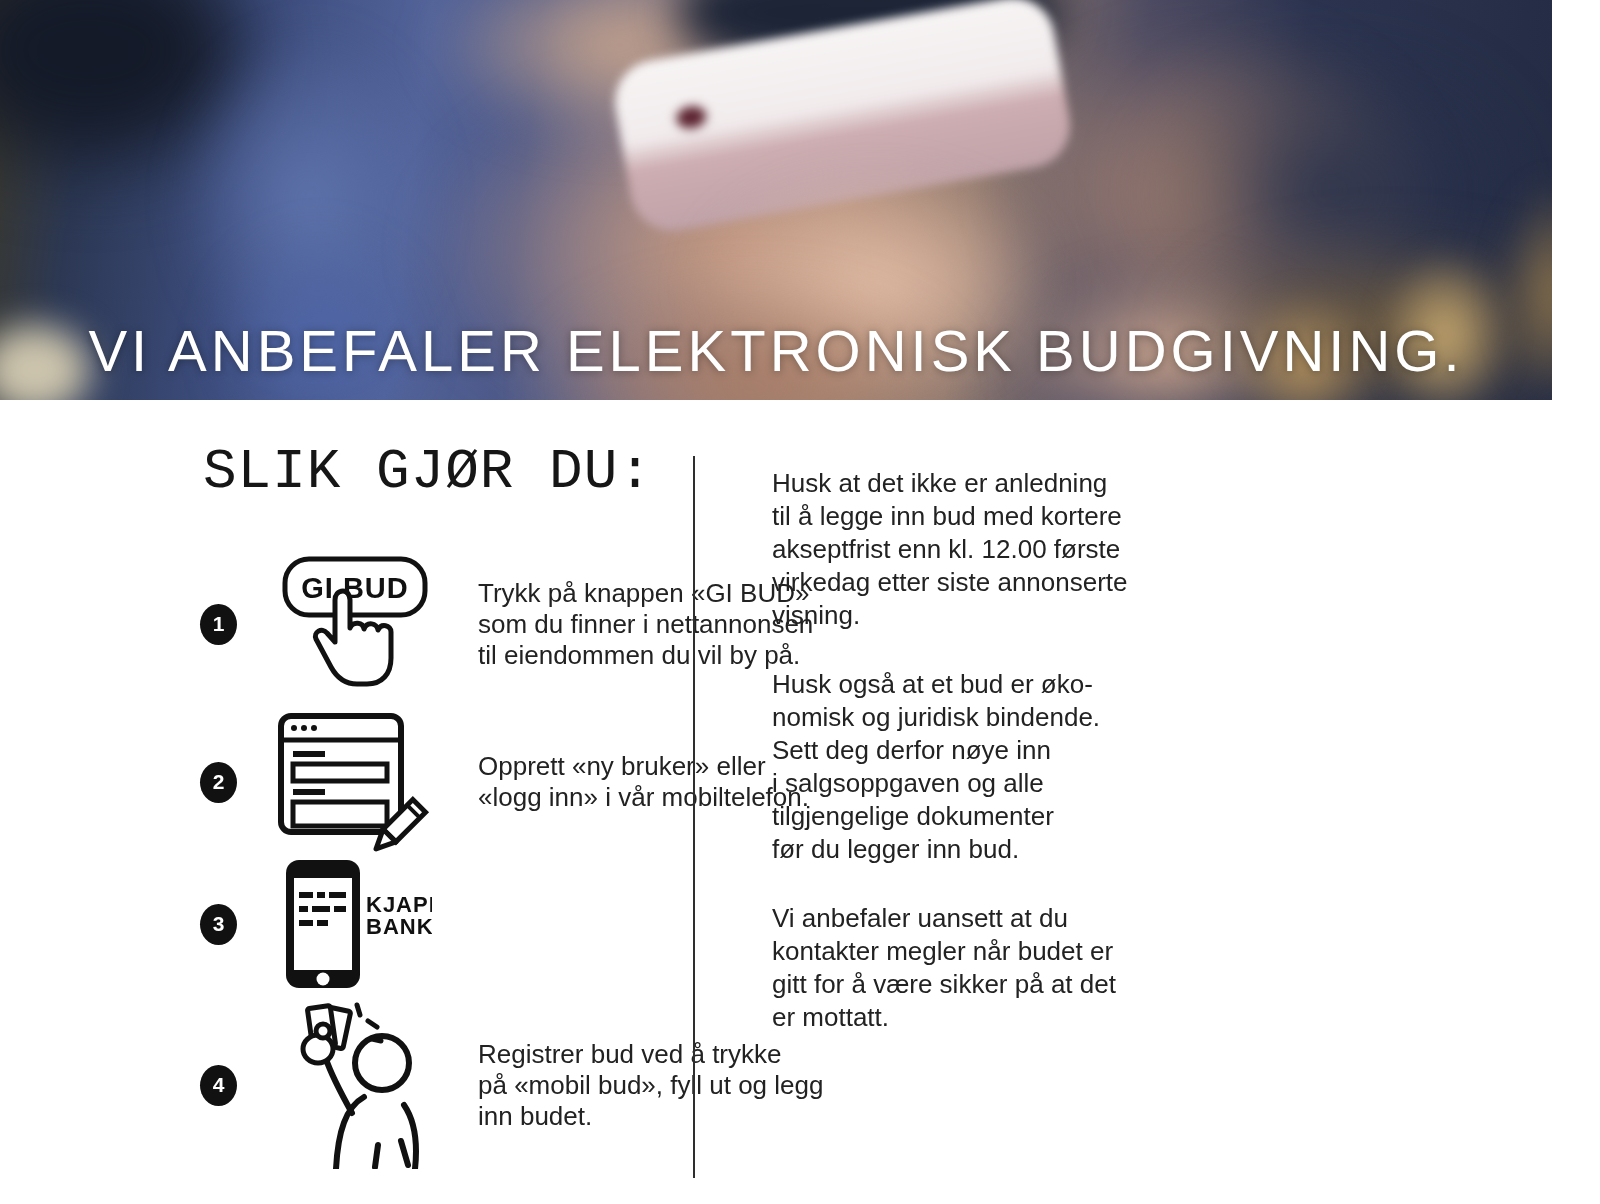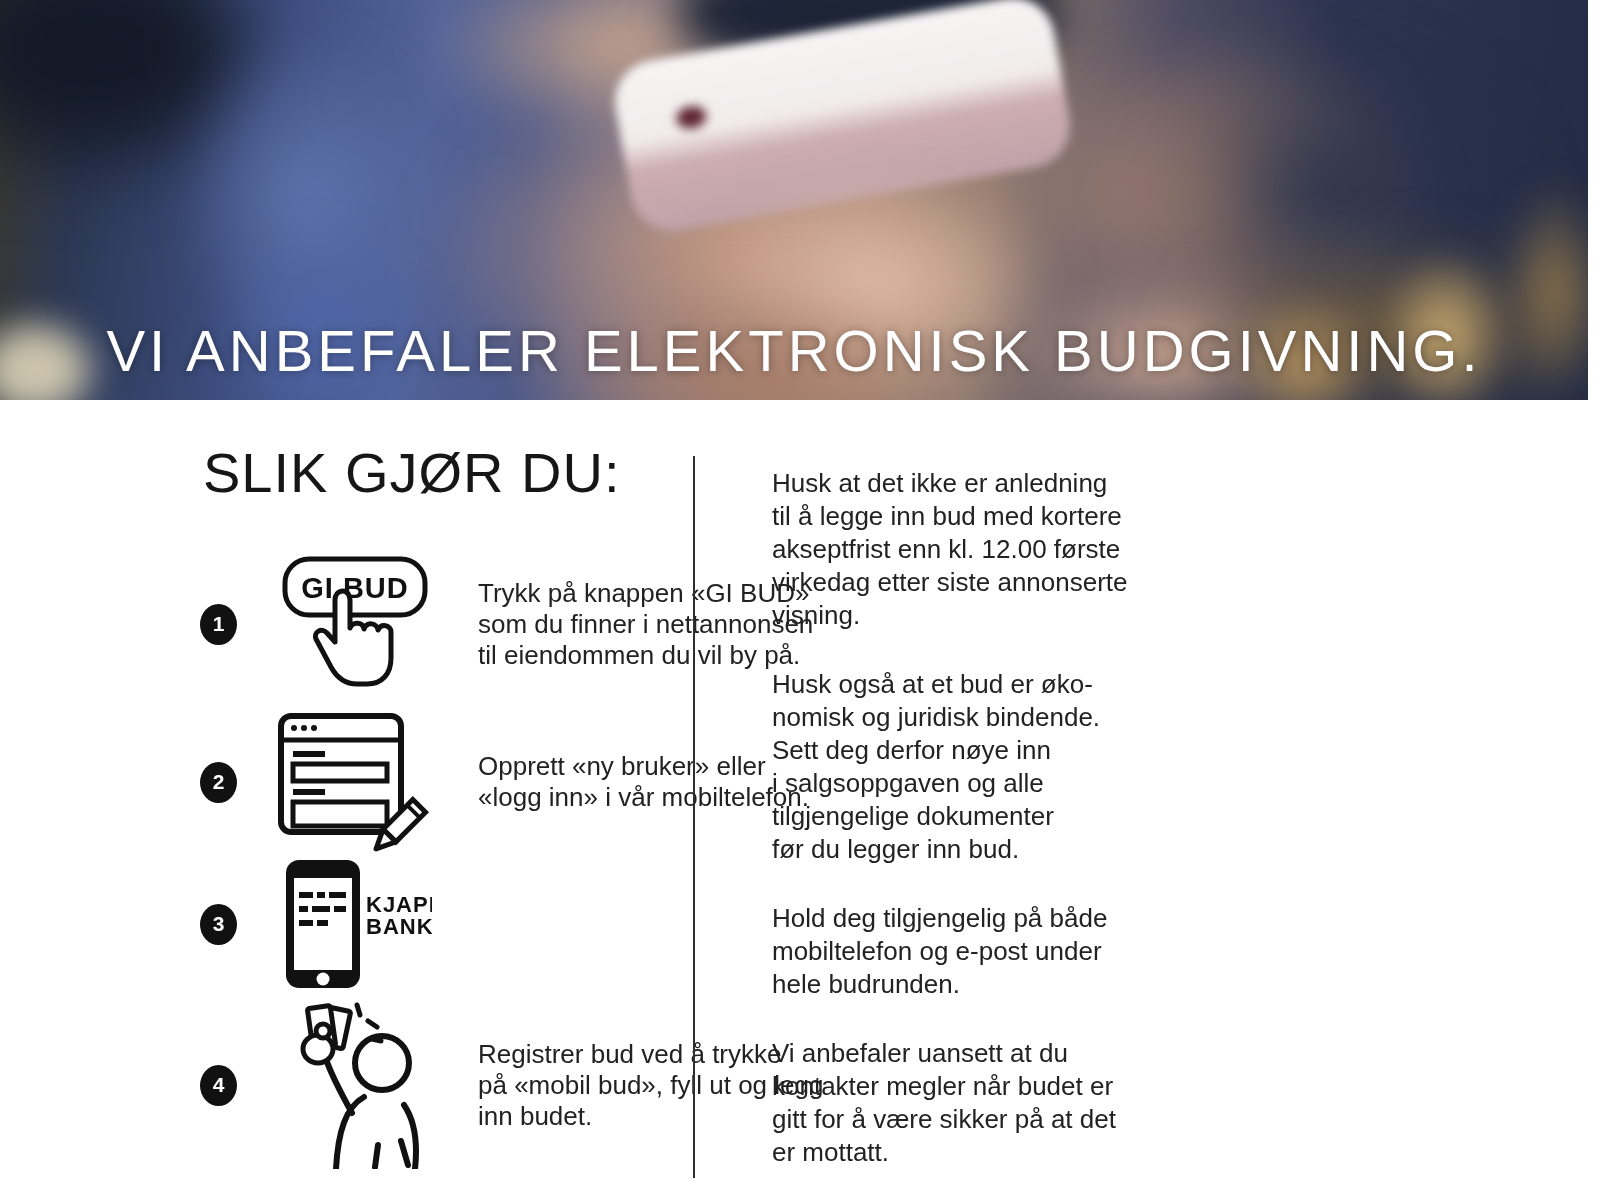--- a/index.html
+++ b/index.html
@@ -2,21 +2,21 @@
 <html><head>
 <meta charset="utf-8">
 <style>
   html,body{margin:0;padding:0;background:#ffffff;}
   .page{position:relative;width:1600px;height:1204px;overflow:hidden;background:#ffffff;
         font-family:"Liberation Sans","DejaVu Sans",sans-serif;color:#1f1f1f;}
 
   
   .hero{position:relative;width:1552px;height:400px;overflow:hidden;
     background:linear-gradient(97deg,#3a382c 0%,#2c3854 6%,#3c4c7c 16%,#52639a 27%,#4c598a 34%,
-               #7a7182 44%,#9c8478 54%,#8f7a70 62%,#4c4a62 72%,#2c3450 82%,#242c44 100%);padding-left:36px;}
+               #7a7182 44%,#9c8478 54%,#8f7a70 62%,#4c4a62 72%,#2c3450 82%,#242c44 100%);}
   .blob{position:absolute;border-radius:50%;}
   .b-topleft-dark{left:-60px;top:-60px;width:300px;height:220px;background:#141a28;filter:blur(40px);}
   .b-sleeve1{left:180px;top:30px;width:260px;height:340px;background:radial-gradient(closest-side,#5f74ad,rgba(95,116,173,0));filter:blur(22px);}
   .b-sleeve2{left:210px;top:230px;width:220px;height:220px;background:radial-gradient(closest-side,#4f66a8,rgba(79,102,168,0));filter:blur(20px);}
   .b-hand-main{left:420px;top:60px;width:640px;height:380px;background:radial-gradient(closest-side,#c79a81,rgba(199,154,129,0));filter:blur(28px);}
   .b-fingers-top{left:430px;top:-50px;width:380px;height:190px;background:radial-gradient(closest-side,#cfa98d,rgba(207,169,141,0));filter:blur(26px);}
   .b-navy-gap{left:680px;top:-45px;width:380px;height:115px;background:#1c2436;filter:blur(22px);border-radius:40%;}
   .b-hand-right{left:1000px;top:30px;width:430px;height:330px;background:radial-gradient(closest-side,#c39579,rgba(195,149,121,0));filter:blur(28px);}
   .b-knuckle{left:690px;top:170px;width:370px;height:235px;background:radial-gradient(closest-side,#e2bda6,rgba(226,189,166,0));filter:blur(22px);}
   .b-thumb{left:1010px;top:270px;width:310px;height:170px;background:radial-gradient(closest-side,#d8ae92,rgba(216,174,146,0));filter:blur(24px);}
@@ -31,21 +31,21 @@
     transform:rotate(-10deg);filter:blur(5px);
     background:linear-gradient(180deg,#f7f4f4 0%,#f1ebec 45%,#cdadb1 62%,#bfa2a8 100%);}
   .camera-dot{position:absolute;left:58px;top:52px;width:30px;height:22px;border-radius:50%;background:#5c2430;filter:blur(2px);}
   .hero-title{position:absolute;left:0;bottom:18px;width:100%;margin:0;text-align:center;
     font-size:58px;font-weight:300;letter-spacing:4px;color:#ffffff;line-height:1.05;
     text-shadow:0 1px 8px rgba(0,0,0,0.35);}
 
   
   .content{position:absolute;left:0;top:400px;width:1600px;height:804px;background:#ffffff;}
   .section-heading{position:absolute;left:203px;top:40px;margin:0;font-size:56px;font-weight:500;
-    letter-spacing:1px;color:#161616;}
+    letter-spacing:1px;color:#161616;font-family:Liberation Mono, monospace;}
   .step{position:absolute;left:200px;width:660px;display:flex;align-items:center;}
   .step-num-box{width:62px;flex:0 0 62px;display:flex;align-items:center;}
   .step-num{width:37px;height:41px;border-radius:50%;background:#111111;color:#ffffff;
     display:flex;align-items:center;justify-content:center;font-size:21px;font-weight:bold;}
   .step-icon-box{width:190px;flex:0 0 190px;display:flex;justify-content:center;margin-right:10px;}
   .step-text{margin:16px;font-size:26px;line-height:31px;color:#222222;white-space:pre-line;}
   .step-1{top:155px;height:138px;}
   .step-2{top:312px;height:140px;}
   .step-3{top:458px;height:132px;}
   .step-4{top:600px;height:170px;}
@@ -186,23 +186,20 @@
 til å legge inn bud med kortere
 akseptfrist enn kl. 12.00 første
 virkedag etter siste annonserte
 visning.</p>
       <p class="note-p">Husk også at et bud er øko-
 nomisk og juridisk bindende.
 Sett deg derfor nøye inn
 i salgsoppgaven og alle
 tilgjengelige dokumenter
 før du legger inn bud.</p>
-      <p class="note-p">Hold deg tilgjengelig på både
-mobiltelefon og e-post under
-hele budrunden.</p>
       <p class="note-p">Vi anbefaler uansett at du
 kontakter megler når budet er
 gitt for å være sikker på at det
 er mottatt.</p>
     </section>
 
   </main>
 </div>
 
 </body></html>

